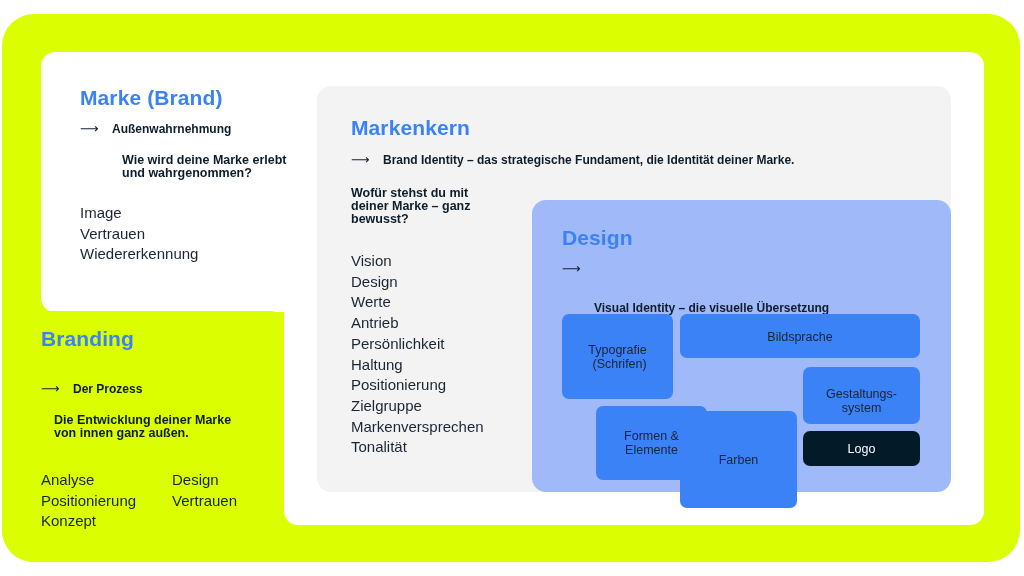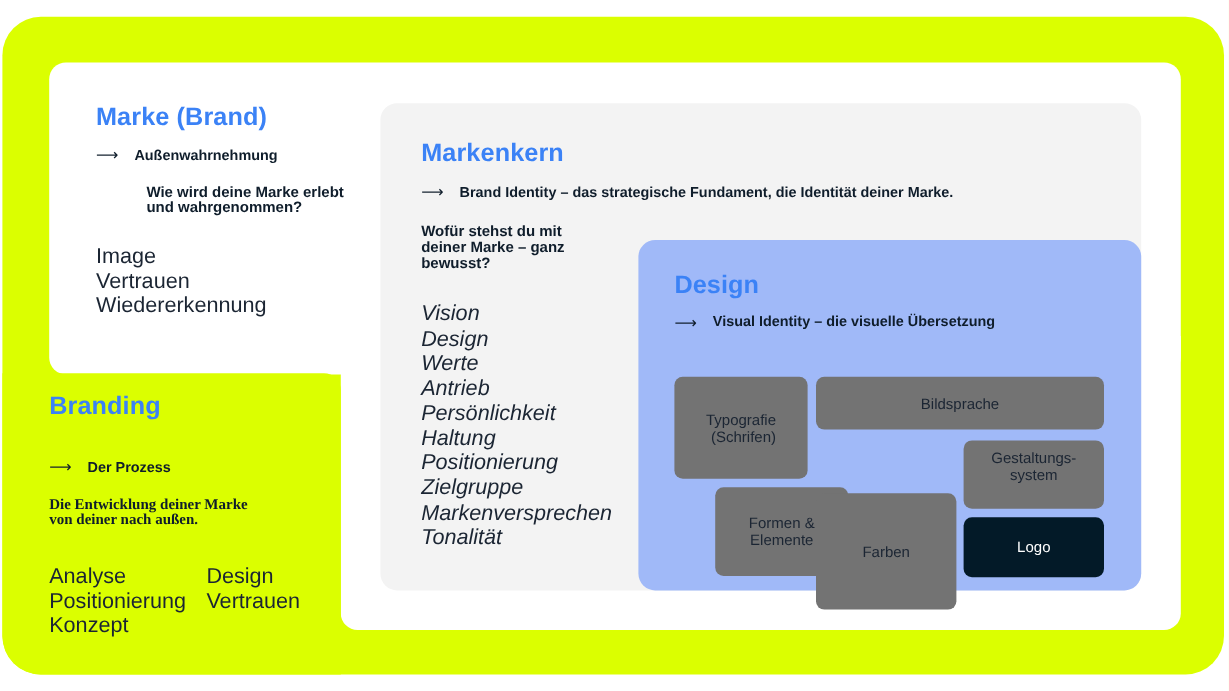--- a/index.html
+++ b/index.html
@@ -12,23 +12,23 @@
   .white-bottom { position: absolute; left: 284px; top: 280px; width: 700px; height: 245px; background: #ffffff; border-radius: 0 0 14px 14px; }
   .green-notch { position: absolute; left: 2px; top: 311px; width: 282px; height: 251px; background: #dbff00; border-radius: 0 14px 0 32px; }
 
   .grey-card { position: absolute; left: 317px; top: 86px; width: 634px; height: 406px; background: #f3f3f3; border-radius: 14px; }
   .design-card { position: absolute; left: 532px; top: 200px; width: 419px; height: 292px; background: #a0b9f8; border-radius: 14px; }
 
   .h1 { font-size: 21px; font-weight: 700; letter-spacing: 0.1px; color: #3b82f6; position: absolute; white-space: nowrap; }
   .arrow-row { position: absolute; display: flex; align-items: flex-start; font-size: 12px; font-weight: 700; white-space: nowrap; color: #0f1d2b; }
   .arrow { font-weight: 400; width: 32px; font-size: 13px; line-height: 13px; }
   .q { position: absolute; font-size: 12.5px; font-weight: 700; line-height: 13px; color: #0f1d2b; }
-  .list { position: absolute; font-size: 18px; line-height: 20.7px; color: #1b2533; }
+  .list { position: absolute; font-size: 15px; line-height: 20.7px; color: #1b2533; }
 
-  .tile { position: absolute; background: #737373; border-radius: 7px; display: flex; align-items: center; justify-content: center; text-align: center; font-size: 12.5px; line-height: 14px; color: #1b2533; }
+  .tile { position: absolute; background: #3b82f6; border-radius: 7px; display: flex; align-items: center; justify-content: center; text-align: center; font-size: 12.5px; line-height: 14px; color: #1b2533; }
   .tile.logo { background: #031a28; color: #ffffff; }
 </style>
 </head>
 <body>
 
 <div class="outer"></div>
 <div class="white-top"></div>
 <div class="white-bottom"></div>
 <div class="green-notch"></div>
 
@@ -45,23 +45,23 @@
   <div>Image</div>
   <div>Vertrauen</div>
   <div>Wiedererkennung</div>
 </div>
 
 <div class="h1" style="left:41px; top:327px;">Branding</div>
 <div class="arrow-row" style="left:41px; top:382px;">
   <span class="arrow">⟶</span>
   <span>Der Prozess</span>
 </div>
-<div class="q" style="left:41px; top:414px;font-family:Liberation Serif, serif;">
+<div class="q" style="left:54px; top:414px;">
   <div>Die Entwicklung deiner Marke</div>
-  <div>von deiner nach außen.</div>
+  <div>von innen ganz außen.</div>
 </div>
 <div class="list" style="left:41px; top:470px;">
   <div>Analyse</div>
   <div>Positionierung</div>
   <div>Konzept</div>
 </div>
 <div class="list" style="left:172px; top:470px;">
   <div>Design</div>
   <div>Vertrauen</div>
 </div>
@@ -70,38 +70,38 @@
 <div class="h1" style="left:351px; top:116px;">Markenkern</div>
 <div class="arrow-row" style="left:351px; top:153px;">
   <span class="arrow">⟶</span>
   <span>Brand Identity – das strategische Fundament, die Identität deiner Marke.</span>
 </div>
 <div class="q" style="left:351px; top:187px;">
   <div>Wofür stehst du mit</div>
   <div>deiner Marke – ganz</div>
   <div>bewusst?</div>
 </div>
-<div class="list" style="left:351px; top:251px;font-style:italic;">
+<div class="list" style="left:351px; top:251px;">
   <div>Vision</div>
   <div>Design</div>
   <div>Werte</div>
   <div>Antrieb</div>
   <div>Persönlichkeit</div>
   <div>Haltung</div>
   <div>Positionierung</div>
   <div>Zielgruppe</div>
   <div>Markenversprechen</div>
   <div>Tonalität</div>
 </div>
 
 <div class="design-card"></div>
 <div class="h1" style="left:562px; top:226px;">Design</div>
 <div class="arrow-row" style="left:562px; top:262px;">
   <span class="arrow">⟶</span>
-  <span style="line-height:13px;">
+  <span style="line-height:13px;margin-top:40px;">
     <div>Visual Identity – die visuelle Übersetzung</div>
   </span>
 </div>
 
 <div class="tile" style="left:562px; top:314px; width:111px; height:85px;text-align:right;">
   <div>
       <div>Typografie</div>
       <div>(Schrifen)</div>
     </div>
 </div>
@@ -110,21 +110,21 @@
       <div>Formen &amp;</div>
       <div>Elemente</div>
     </div>
 </div>
 <div class="tile" style="left:680px; top:314px; width:240px; height:44px; align-items:flex-start; padding-top:16px;">
   <span>Bildsprache</span>
 </div>
 <div class="tile" style="left:680px; top:367px; width:117px; height:97px;margin-top:44px;">
   <span>Farben</span>
 </div>
-<div class="tile" style="left:803px; top:367px; width:117px; height:57px; align-items:flex-start; padding-top:8px;">
+<div class="tile" style="left:803px; top:367px; width:117px; height:57px; align-items:flex-start; padding-top:20px;">
   <div>
       <div>Gestaltungs-</div>
       <div>system</div>
     </div>
 </div>
-<div class="tile logo" style="left:803px; top:431px; width:117px; height:50px;">
+<div class="tile logo" style="left:803px; top:431px; width:117px; height:35px;">
   <span>Logo</span>
 </div>
 
 </body></html>

